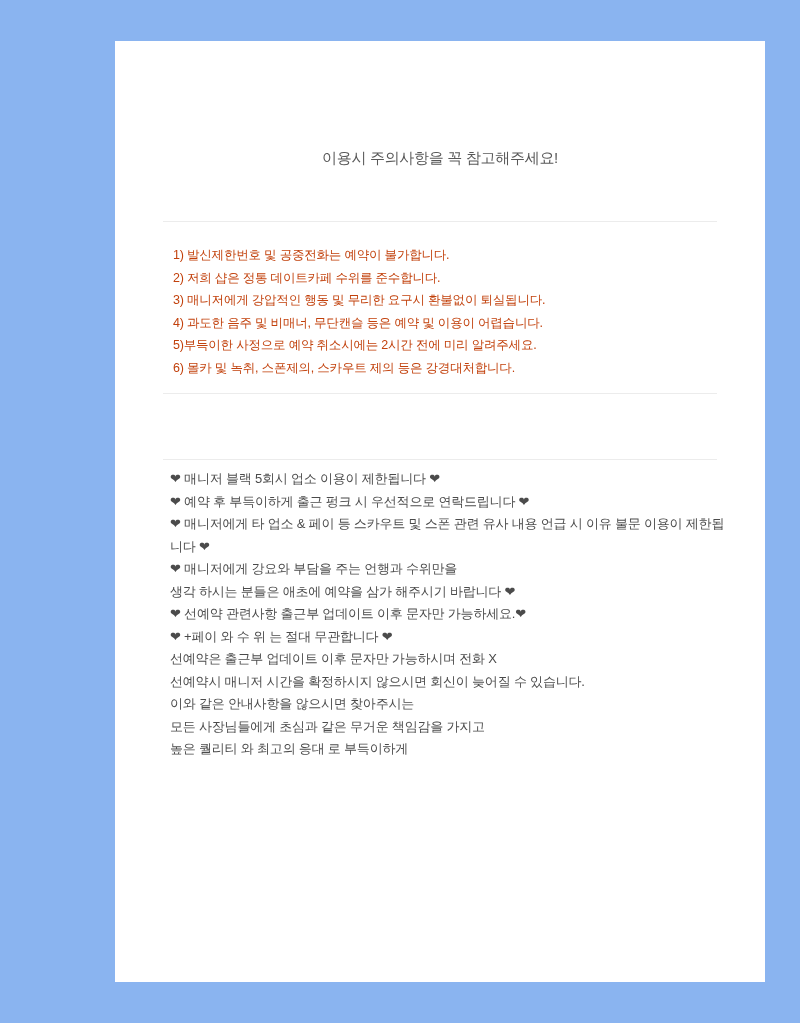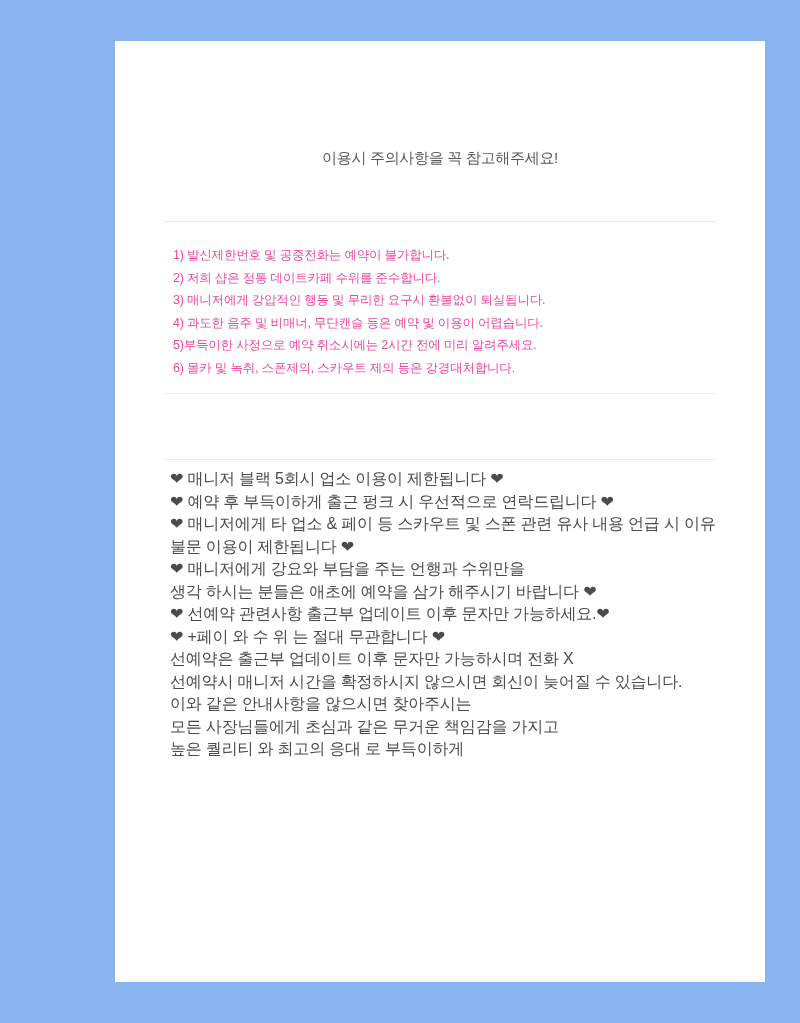--- a/index.html
+++ b/index.html
@@ -45,33 +45,33 @@
   .divider.mid { top: 352px; }
   .divider.bottom { top: 418px; }
   .rules {
     position: absolute;
     left: 58px;
     top: 203px;
     width: 540px;
   }
   .rules .rule {
     font-size: 12.5px;
-    color: #ec4899;
+    color: #c2410c;
     line-height: 22.5px;
     letter-spacing: -0.2px;
     white-space: nowrap;
   }
   .notes {
     position: absolute;
     left: 55px;
     top: 427px;
     width: 560px;
   }
   .notes .note {
-    font-size: 16px;
+    font-size: 13px;
     color: #4b4b4b;
     line-height: 22.5px;
     letter-spacing: -0.2px;
   }
 </style>
 </head>
 <body>
 
 <div class="page">
 

